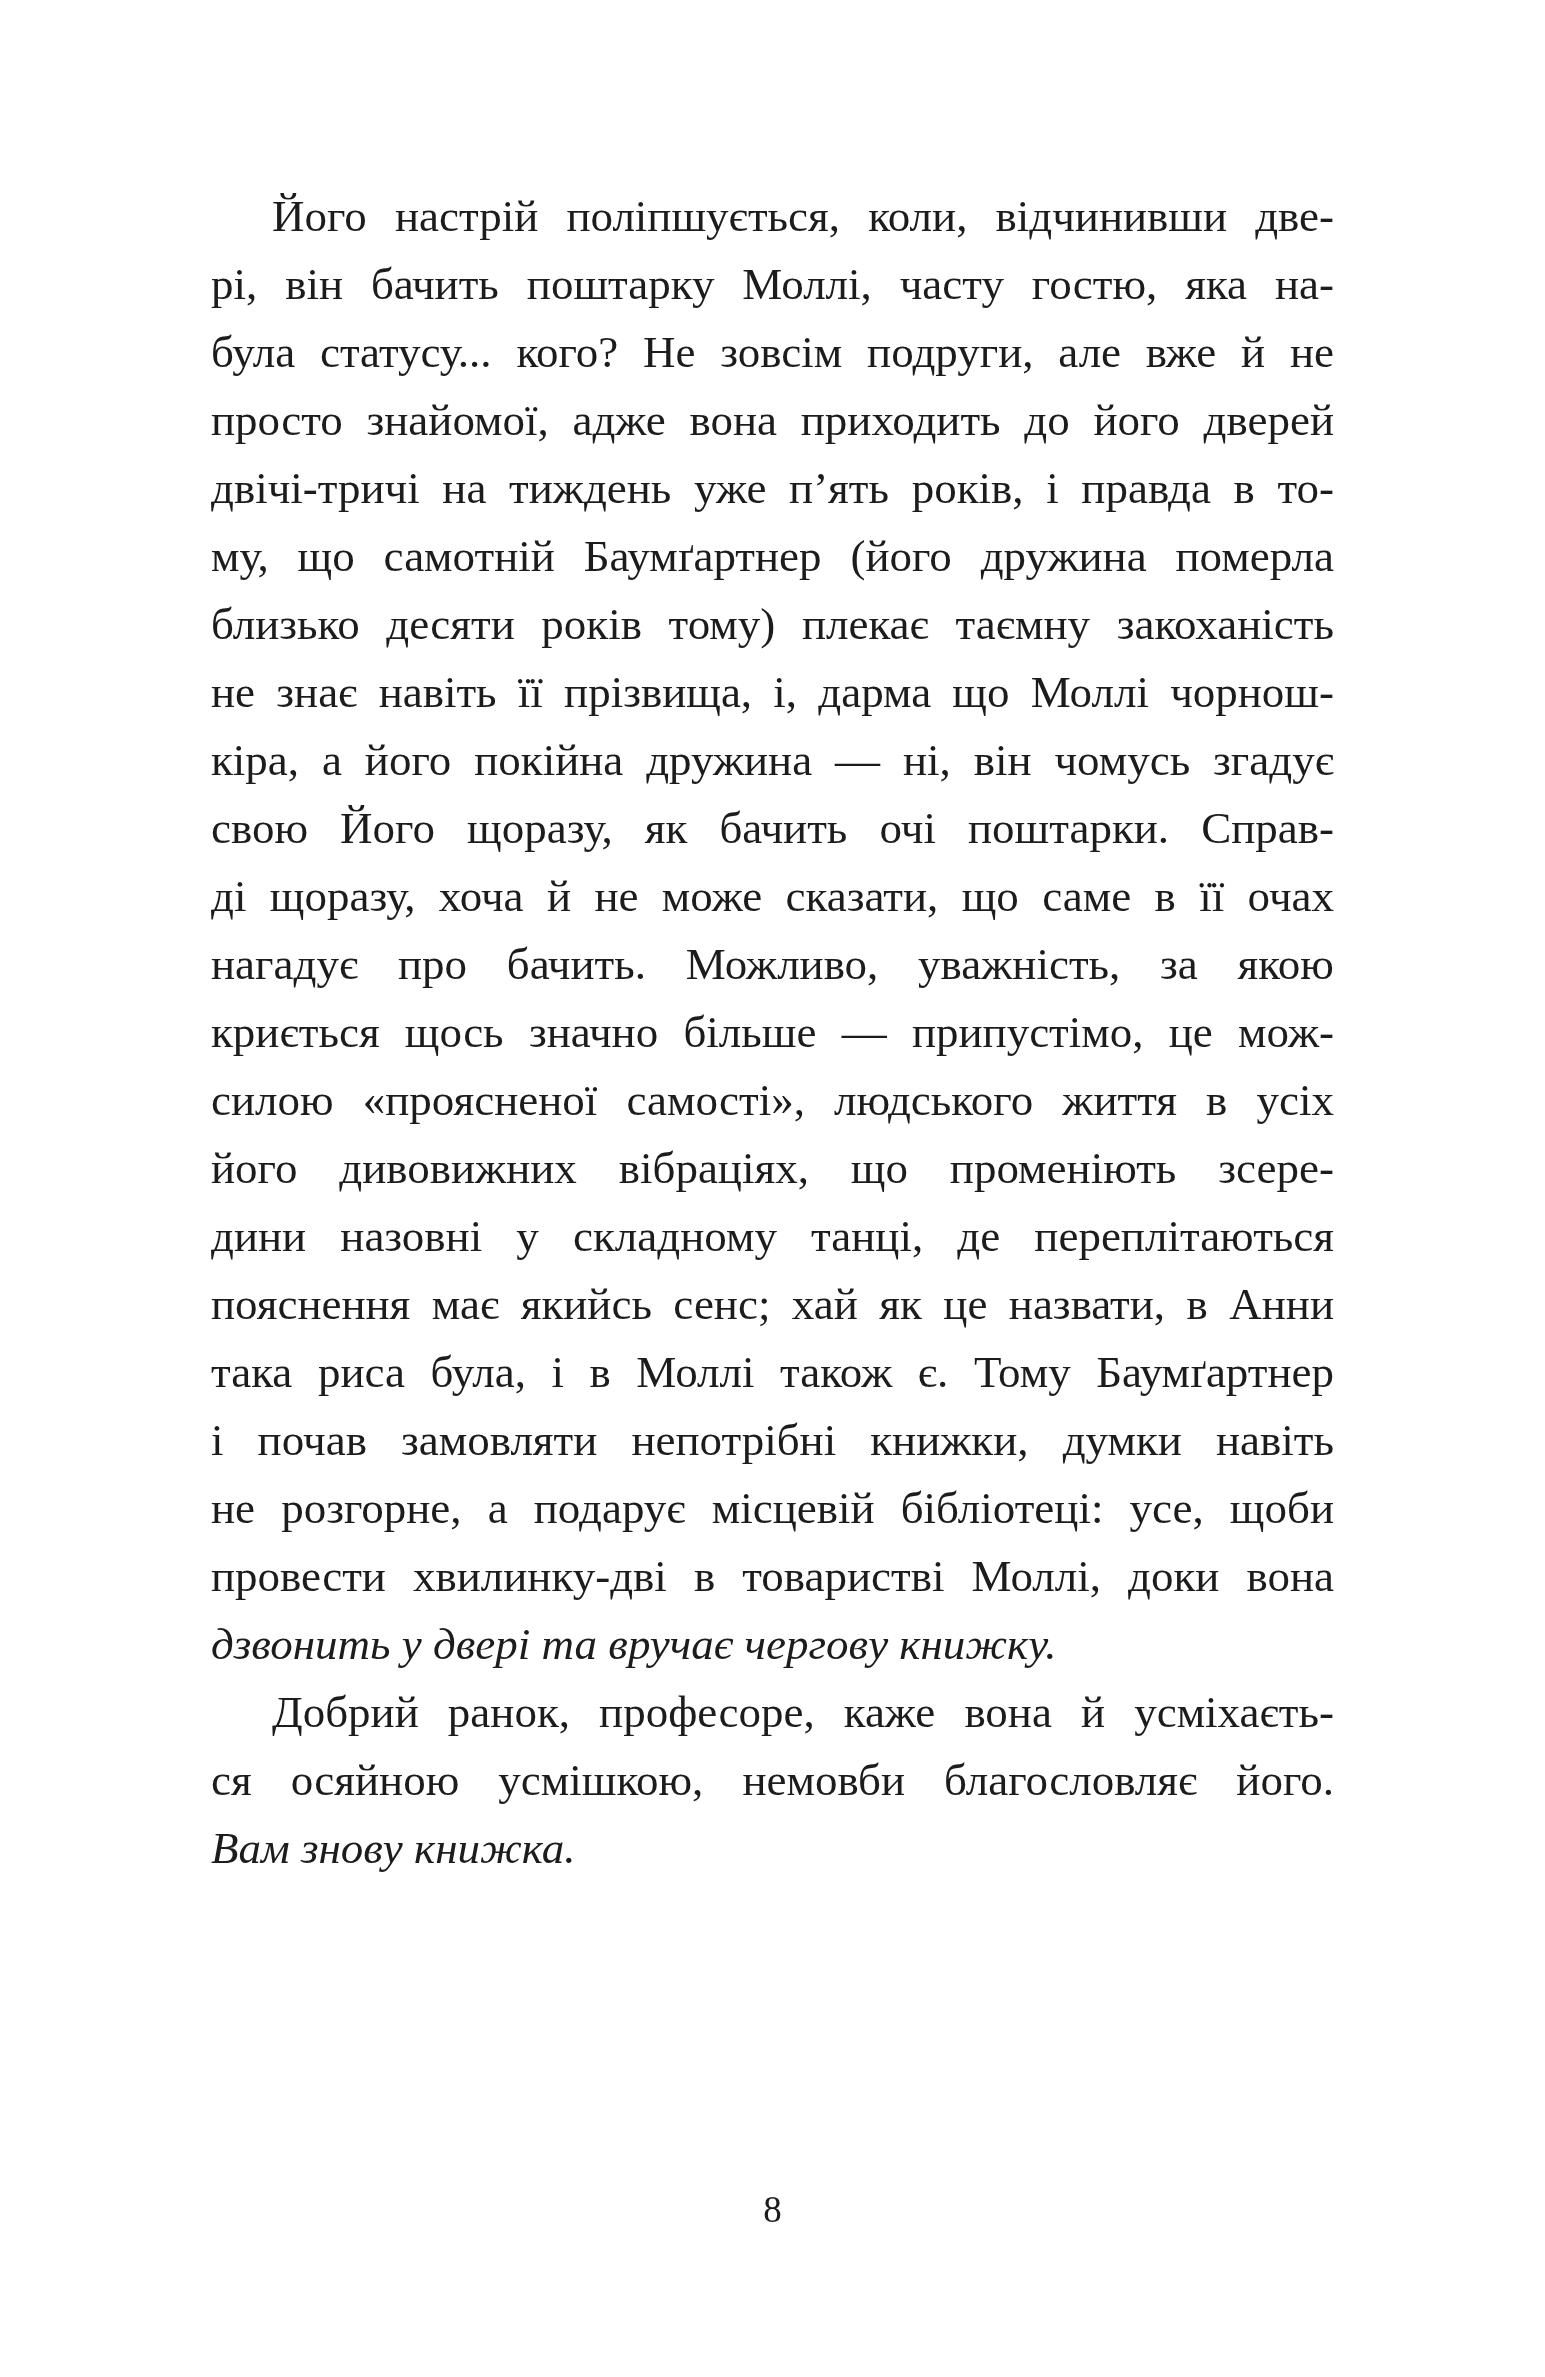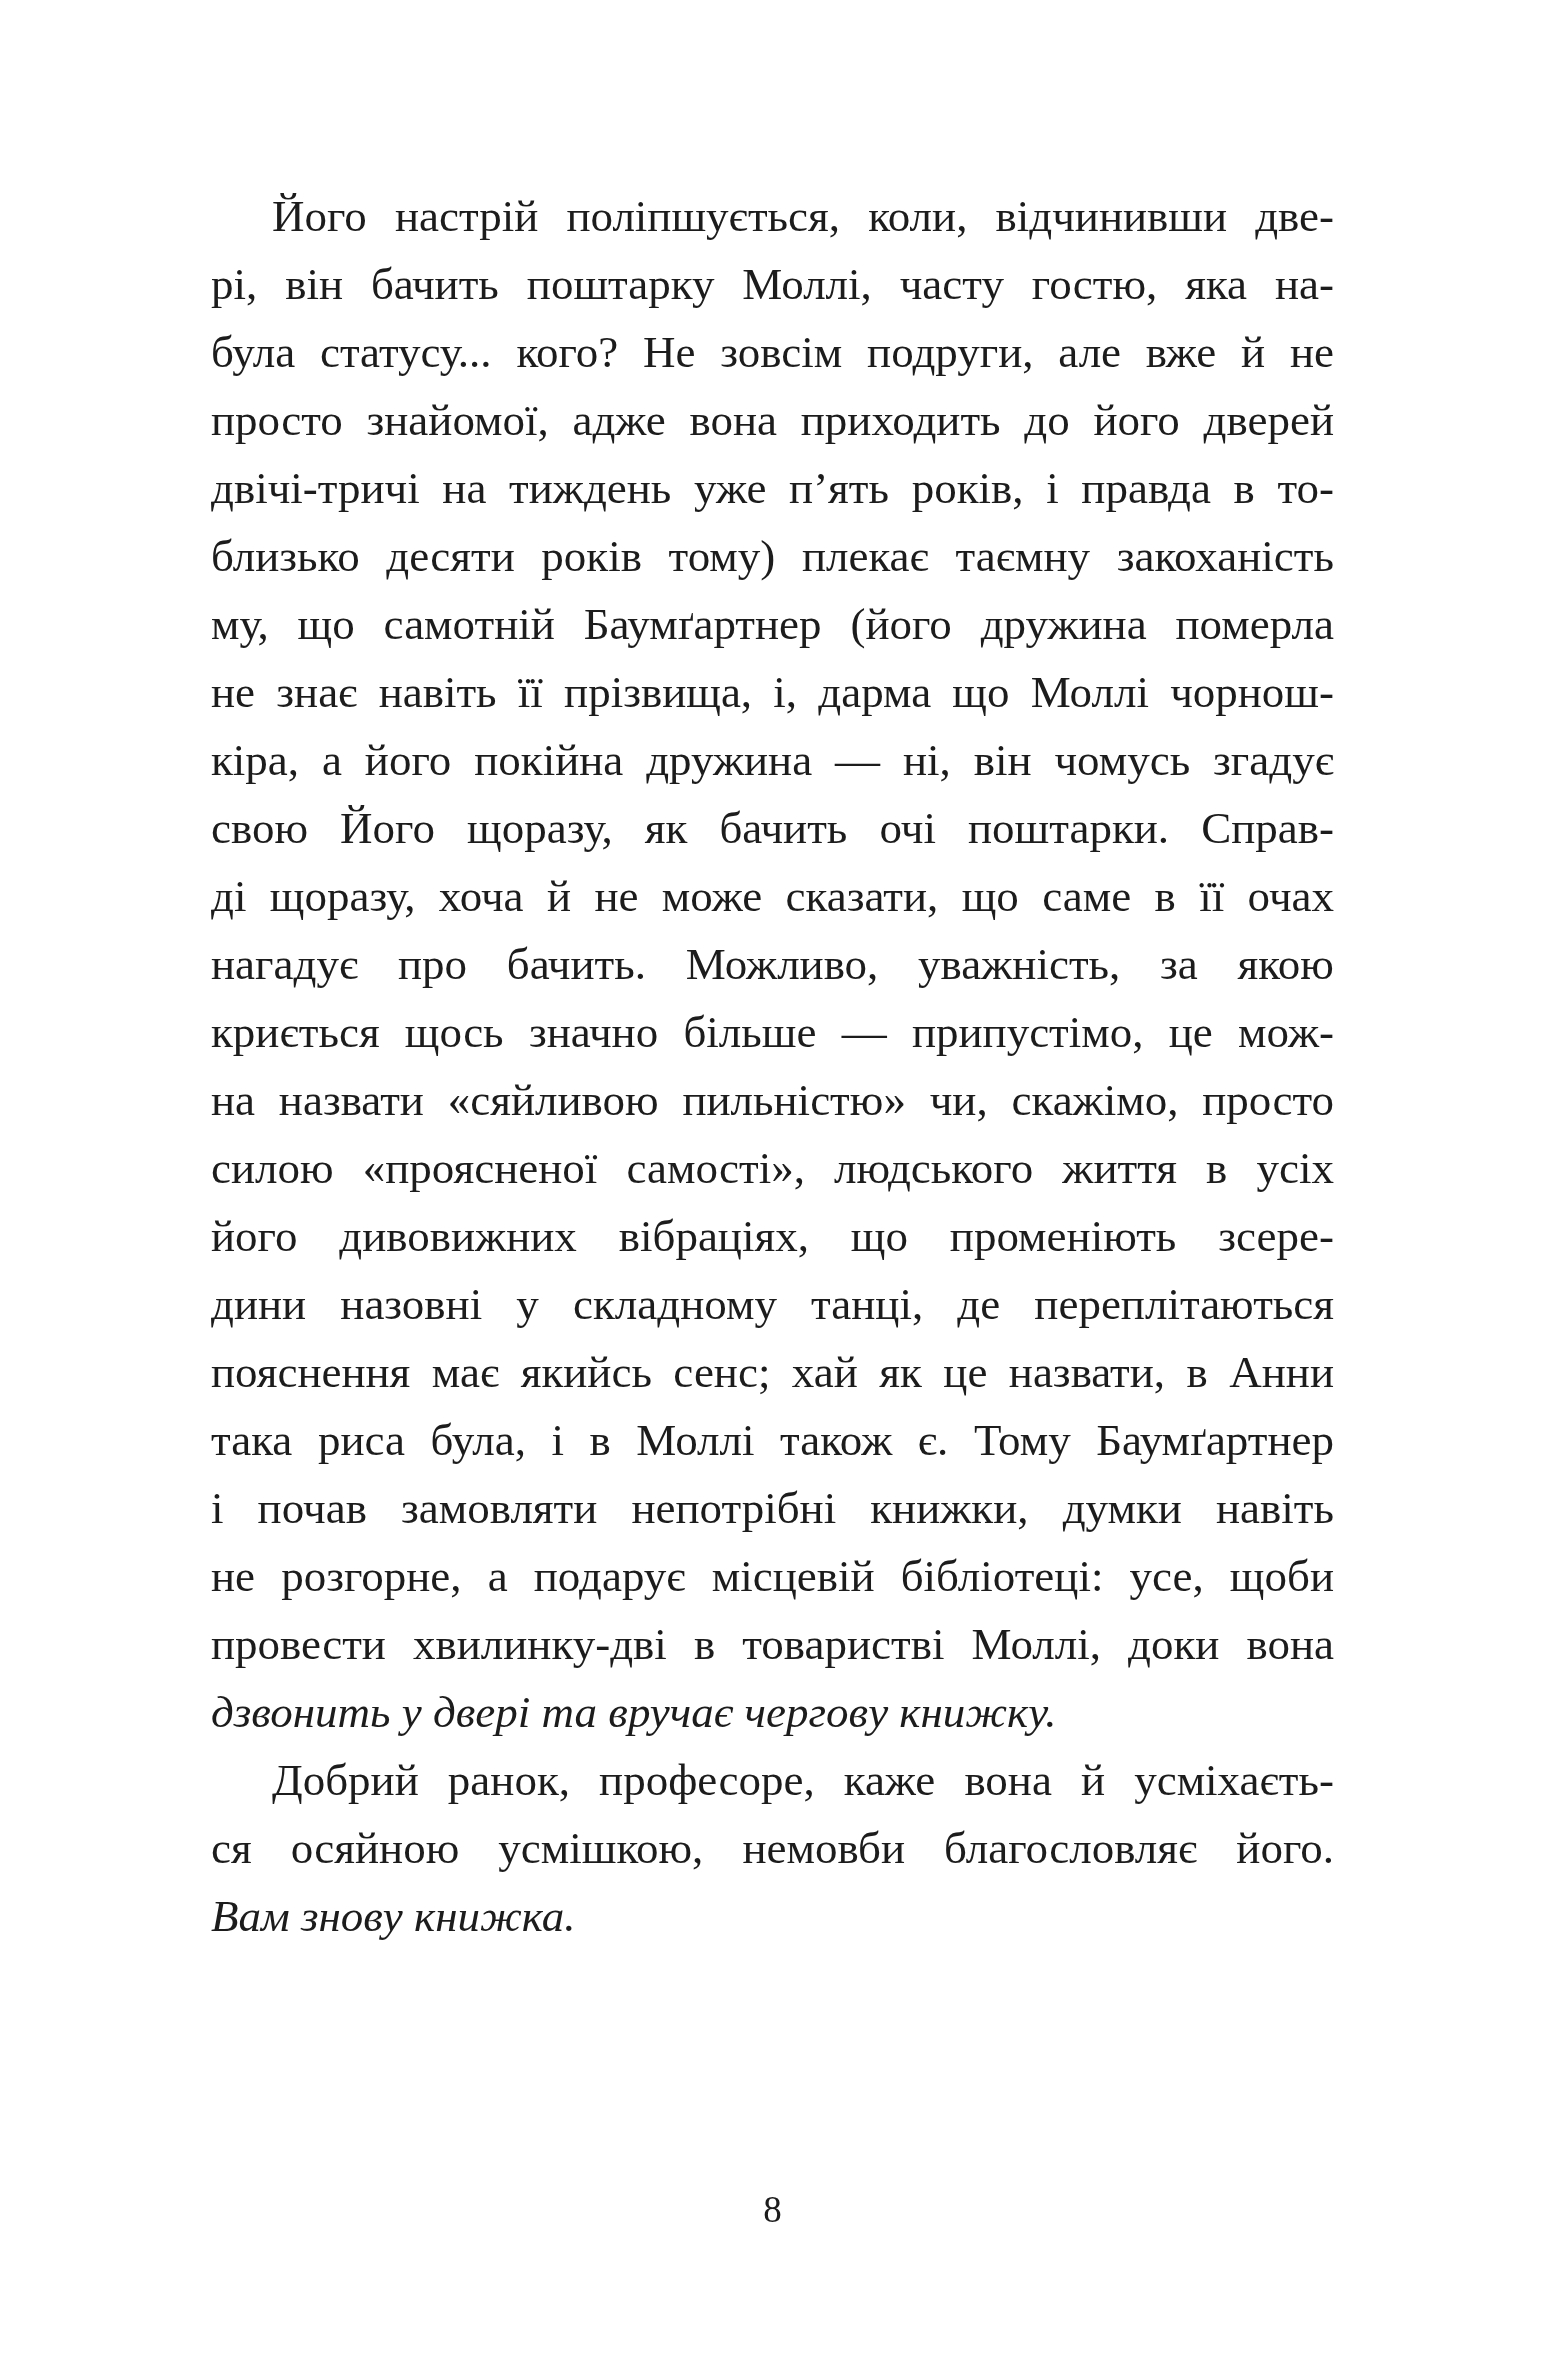--- a/index.html
+++ b/index.html
@@ -55,29 +55,28 @@
 </head>
 <body>
 
 <div class="page">
   <div class="text-block" id="text-block">
       <div class="line indent">Його настрій поліпшується, коли, відчинивши две-</div>
       <div class="line">рі, він бачить поштарку Моллі, часту гостю, яка на-</div>
       <div class="line">була статусу... кого? Не зовсім подруги, але вже й не</div>
       <div class="line">просто знайомої, адже вона приходить до його дверей</div>
       <div class="line">двічі-тричі на тиждень уже п’ять років, і правда в то-</div>
+      <div class="line">му, що самотній Баумґартнер (його дружина померла</div>
       <div class="line">близько десяти років тому) плекає таємну закоханість</div>
-      <div class="line">му, що самотній Баумґартнер (його дружина померла</div>
       <div class="line">не знає навіть її прізвища, і, дарма що Моллі чорнош-</div>
       <div class="line">кіра, а його покійна дружина — ні, він чомусь згадує</div>
       <div class="line">свою Його щоразу, як бачить очі поштарки. Справ-</div>
       <div class="line">ді щоразу, хоча й не може сказати, що саме в її очах</div>
       <div class="line">нагадує про бачить. Можливо, уважність, за якою</div>
       <div class="line">криється щось значно більше — припустімо, це мож-</div>
-      <div class="line">на назвати «сяйливою пильністю» чи, скажімо, просто</div>
       <div class="line">силою «проясненої самості», людського життя в усіх</div>
       <div class="line">його дивовижних вібраціях, що променіють зсере-</div>
       <div class="line">дини назовні у складному танці, де переплітаються</div>
       <div class="line">пояснення має якийсь сенс; хай як це назвати, в Анни</div>
       <div class="line">така риса була, і в Моллі також є. Тому Баумґартнер</div>
       <div class="line">і почав замовляти непотрібні книжки, думки навіть</div>
       <div class="line">не розгорне, а подарує місцевій бібліотеці: усе, щоби</div>
       <div class="line">провести хвилинку-дві в товаристві Моллі, доки вона</div>
       <div class="line last">дзвонить у двері та вручає чергову книжку.</div>
       <div class="line indent">Добрий ранок, професоре, каже вона й усміхаєть-</div>

